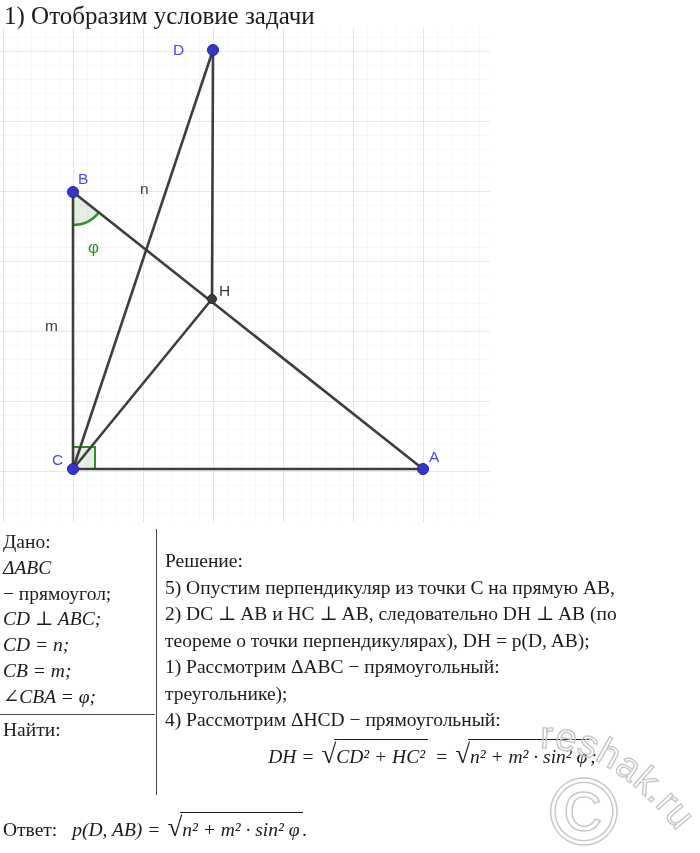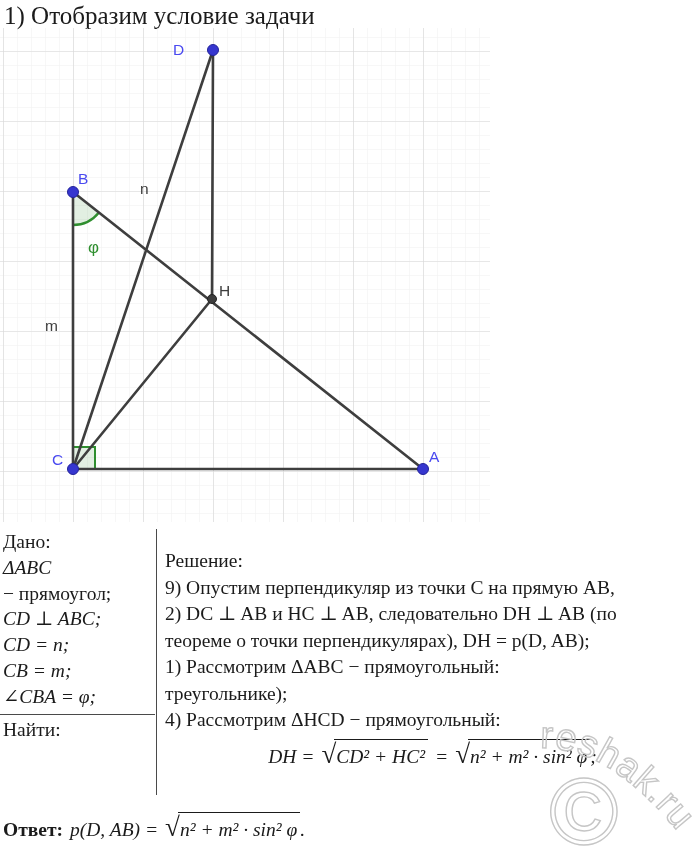--- a/index.html
+++ b/index.html
@@ -14,21 +14,21 @@
   .sol-col   { position:absolute; left:165px; top:529px; width:535px; font-size:19.5px; line-height:26.5px;margin-top:19px; }
   .line { white-space:nowrap; }
   .math { font-style:italic; }
   .vdivider { position:absolute; left:156px; top:529px; height:266px; width:0; border-left:1.6px solid #4a4a4a; }
   .hrule { border:none; border-top:1.6px solid #4a4a4a; width:155px; margin:4px 0 2px -3px; }
   .formula { line-height:34px; margin-top:3px; white-space:nowrap;text-align:center; }
   .f-part { margin-right:7px; }
   .sqrt-sign { font-size:27px; font-style:normal; margin-right:-2px; }
   .radicand { display:inline-block; border-top:1.7px solid #1b1b1b; padding:0 3px 0 2px; }
   .answer { position:absolute; left:3px; top:810px; font-size:19.5px; line-height:34px; white-space:nowrap; }
-  .answer .label { font-style:normal; margin-right:7px;font-weight:bold; }
+  .answer .label { font-style:normal; margin-right:15px; }
   #watermark { position:absolute; left:512px; top:648px; pointer-events:none; }
   svg text { user-select:none; }
 </style>
 </head>
 <body>
 
 <div class="title">1) Отобразим условие задачи</div>
 
 <svg id="diagram" width="490" height="494" viewBox="0 0 490 494" xmlns="http://www.w3.org/2000/svg">
   <defs>
@@ -84,21 +84,21 @@
   <div class="line math">CB = m;</div>
   <div class="line math">∠CBA = φ;</div>
   <hr class="hrule">
   <div class="line">Найти:</div>
 </div>
 
 <div class="vdivider"></div>
 
 <div class="sol-col">
   <div class="line">Решение:</div>
-  <div class="line">9) Опустим перпендикуляр из точки C на прямую AB,</div>
+  <div class="line">5) Опустим перпендикуляр из точки C на прямую AB,</div>
   <div class="line">2) DC ⊥ AB и HC ⊥ AB, следовательно DH ⊥ AB (по</div>
   <div class="line">теореме о точки перпендикулярах), DH = p(D, AB);</div>
   <div class="line">1) Рассмотрим ΔABC − прямоугольный:</div>
   <div class="line">треугольнике);</div>
   <div class="line">4) Рассмотрим ΔHCD − прямоугольный:</div>
   <div class="formula math">
     <span class="f-part">DH =</span><span class="sqrt-sign">√</span><span class="radicand f-part">CD² + HC²</span><span class="f-part">=</span><span class="sqrt-sign">√</span><span class="radicand">n² + m² · sin² φ</span><span>;</span>
   </div>
 </div>
 

